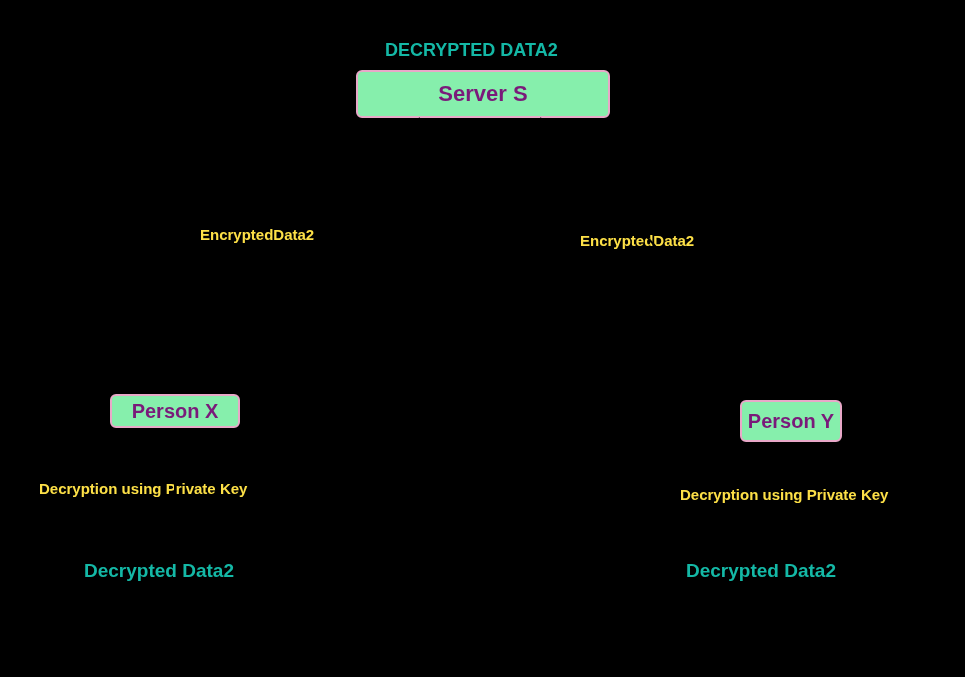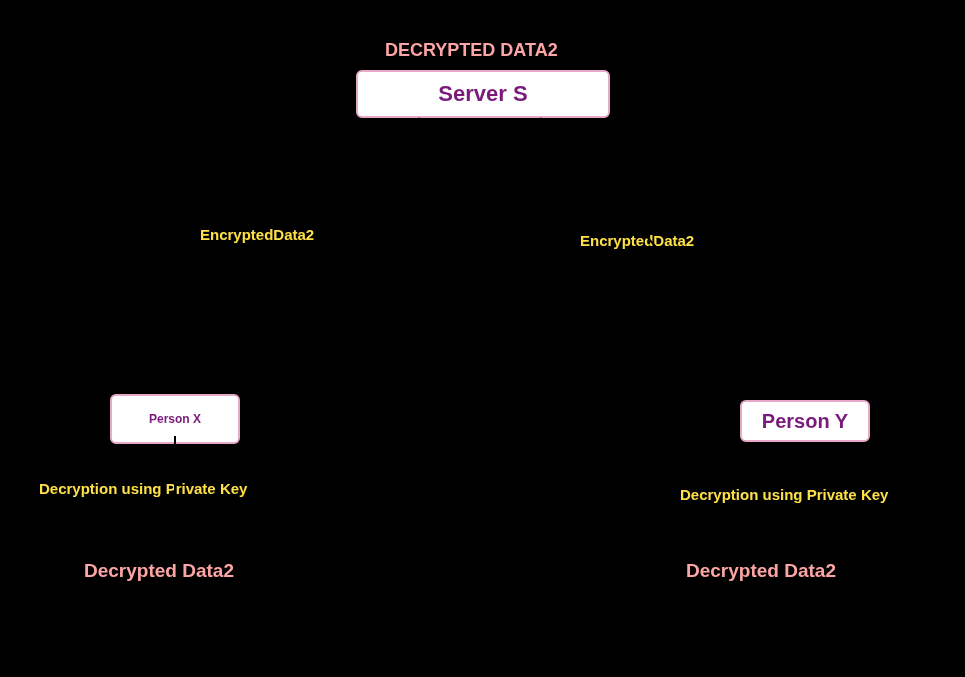--- a/index.html
+++ b/index.html
@@ -6,55 +6,55 @@
   body {
     background: #000;
     width: 965px;
     height: 677px;
     position: relative;
     font-family: Arial, Helvetica, sans-serif;
     overflow: hidden;
   }
   .node {
     position: absolute;
-    background: #ffffff;
+    background: #86efac;
     border: 2px solid #e8a8c8;
     border-radius: 6px;
     text-align: center;
     font-weight: bold;
     color: #7a1a7a;
     display: flex;
     align-items: center;
     justify-content: center;
   }
   .label {
     position: absolute;
     font-weight: bold;
   }
-  .label-olive { color: #fca5a5; }
+  .label-olive { color: #14b8a6; }
   .label-blue  { color: #fde047; }
   svg.arrows {
     position: absolute;
     left: 0; top: 0;
     width: 965px; height: 677px;
     pointer-events: none;
   }
   .arrow-line { stroke: #000; stroke-width: 2; fill: none; }
   .arrow-head { fill: #000; }
 </style>
 </head>
 <body>
 
 <div class="label label-olive" style="left:385px; top:40px; font-size:18px;">DECRYPTED DATA2</div>
 
 <div class="node" style="left:356px; top:70px; width:254px; height:48px; font-size:22px;">Server S</div>
 
-<div class="node" style="left:110px; top:394px; width:130px; height:50px; font-size:12px;">Person X</div>
+<div class="node" style="left:110px; top:394px; width:130px; height:34px; font-size:20px;">Person X</div>
 
-<div class="node" style="left:740px; top:400px; width:130px; height:42px; font-size:20px;">Person Y</div>
+<div class="node" style="left:740px; top:400px; width:102px; height:42px; font-size:20px;">Person Y</div>
 
 <div class="label label-blue" style="left:200px; top:226px; font-size:15px;">EncryptedData2</div>
 
 <div class="label label-blue" style="left:580px; top:232px; font-size:15px;">EncryptedData2</div>
 
 <div class="label label-blue" style="left:39px; top:480px; font-size:15px;">Decryption using Private Key</div>
 
 <div class="label label-blue" style="left:680px; top:486px; font-size:15px;">Decryption using Private Key</div>
 
 <div class="label label-olive" style="left:84px; top:560px; font-size:19px;">Decrypted Data2</div>

